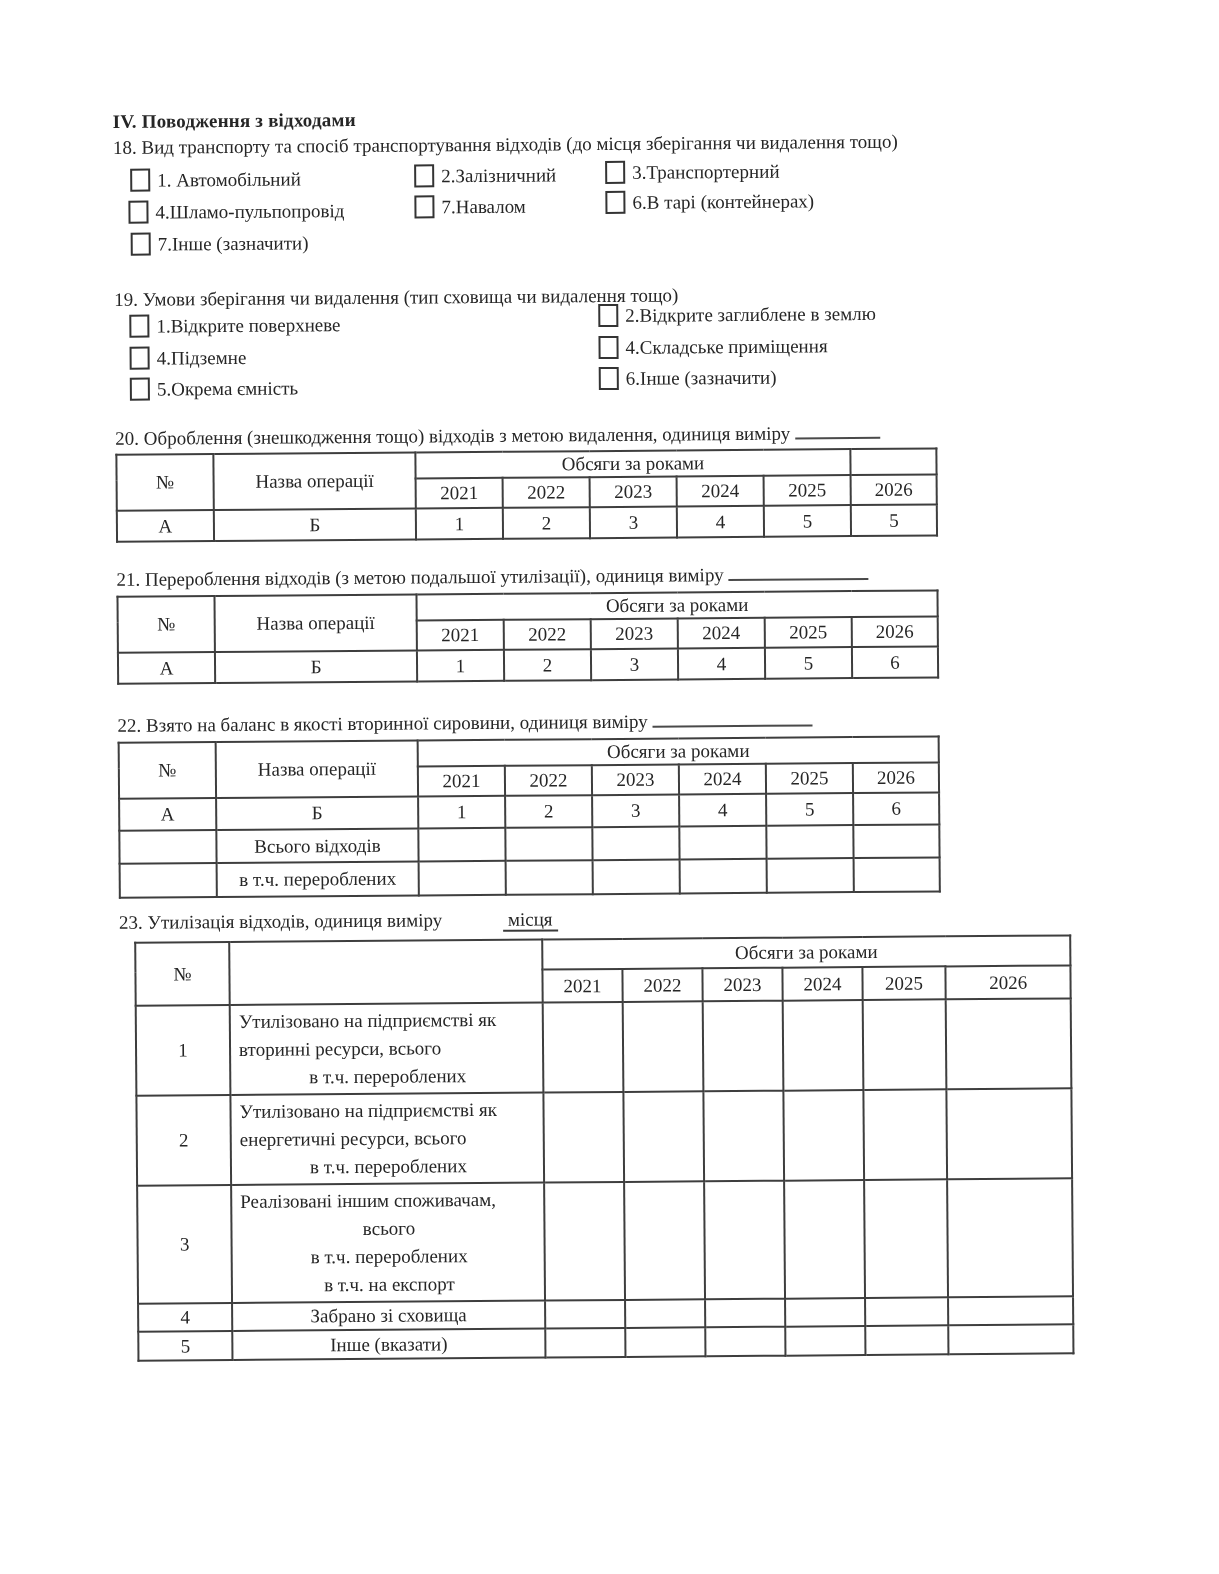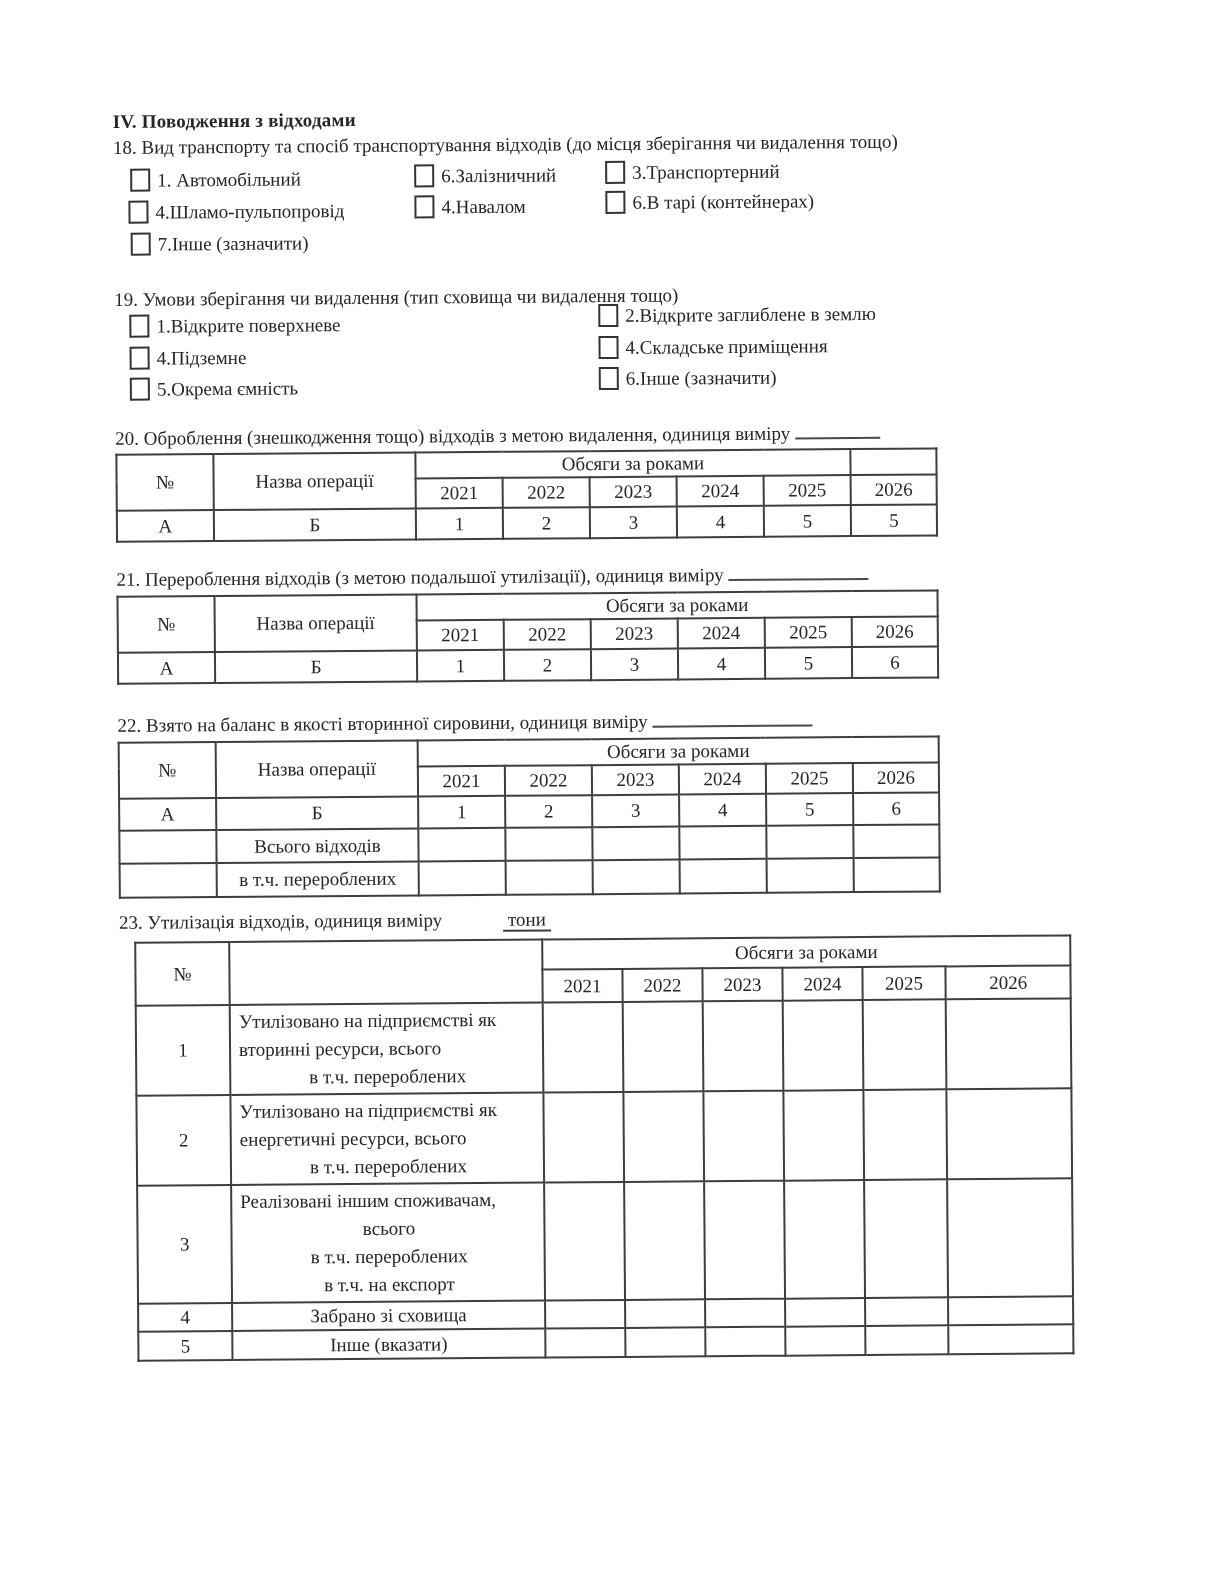--- a/index.html
+++ b/index.html
@@ -33,33 +33,33 @@
   <div class="abs title" style="left:118px;top:107px;">IV. Поводження з відходами</div>
 
   <div class="abs qlabel" style="left:118px;top:133px;">18. Вид транспорту та спосіб транспортування відходів (до місця зберігання чи видалення тощо)</div>
 
   <div class="abs cbopt" style="left:135px;top:165px;">
     <span class="cb"></span>
     <span>1. Автомобільний</span>
   </div>
   <div class="abs cbopt" style="left:419px;top:163px;">
     <span class="cb"></span>
-    <span>6.Залізничний</span>
+    <span>2.Залізничний</span>
   </div>
   <div class="abs cbopt" style="left:610px;top:161px;">
     <span class="cb"></span>
     <span>3.Транспортерний</span>
   </div>
   <div class="abs cbopt" style="left:133px;top:197px;">
     <span class="cb"></span>
     <span>4.Шламо-пульпопровід</span>
   </div>
   <div class="abs cbopt" style="left:419px;top:194px;">
     <span class="cb"></span>
-    <span>4.Навалом</span>
+    <span>7.Навалом</span>
   </div>
   <div class="abs cbopt" style="left:610px;top:191px;">
     <span class="cb"></span>
     <span>6.В тарі (контейнерах)</span>
   </div>
   <div class="abs cbopt" style="left:135px;top:229px;">
     <span class="cb"></span>
     <span>7.Інше (зазначити)</span>
   </div>
 
@@ -232,21 +232,21 @@
       <td></td>
       <td></td>
       <td></td>
       <td></td>
     </tr>
   </tbody>
     </table>
 
   <div class="abs qlabel" style="left:118px;top:908px;">
     <span>23. Утилізація відходів, одиниця виміру</span>
-    <span class="unit">тони</span>
+    <span class="unit">місця</span>
   </div>
   <table class="form" style="left:133px;top:938px;width:935px;">
     <colgroup>
         <col style="width:94px">
         <col style="width:313px">
         <col style="width:80px">
         <col style="width:80px">
         <col style="width:80px">
         <col style="width:80px">
         <col style="width:83px">

